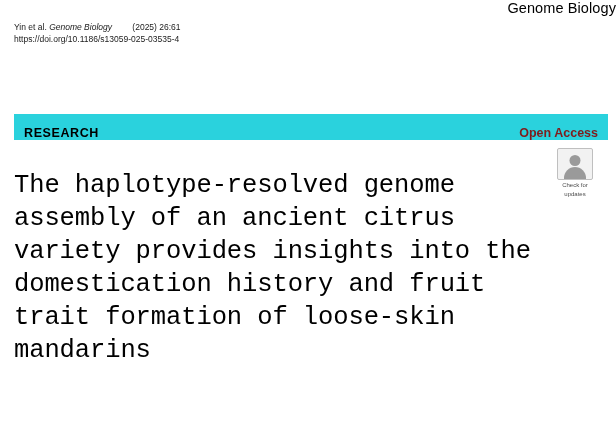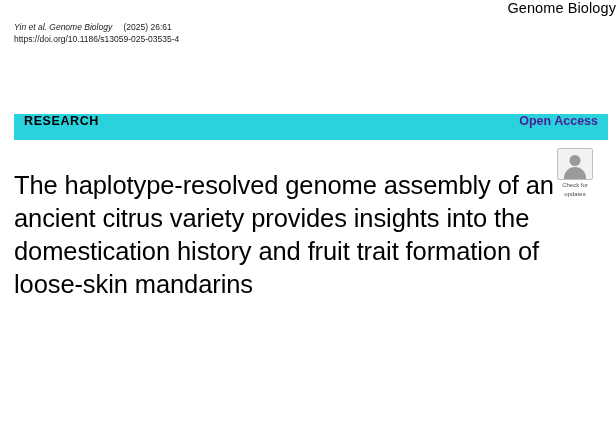--- a/index.html
+++ b/index.html
@@ -32,24 +32,23 @@
   .cite-line1 {
     font-size: 8.5px;
     line-height: 11px;
     color: #1a1a1a;
     white-space: nowrap;
   }
   .cite-line1 .journal {
     font-style: italic;
   }
   .cite-line1 .etal {
-    font-style: italic;
   }
   .cite-line1 .volpages {
-    margin-left: 9px;
+    margin-left: 18px;
   }
   .cite-doi {
     font-size: 8.5px;
     line-height: 12px;
     color: #1a1a1a;
     margin-top: 0;
     white-space: nowrap;
   }
   .journal-name {
     position: absolute;
@@ -63,35 +62,35 @@
 
   
   .banner {
     position: absolute;
     left: 14px;
     right: 8px;
     top: 114px;
     height: 26px;
     background: #2ad2dd;
     display: flex;
-    align-items: flex-start;
+    align-items: flex-end;
     justify-content: space-between;
     padding: 0 10px;
     box-sizing: border-box;
   }
   .banner .research {
     font-size: 12.5px;
     font-weight: bold;
     letter-spacing: 0.6px;
     color: #000000;
   }
   .banner .open-access {
     font-size: 12.5px;
     font-weight: bold;
-    color: #4c1d95;
+    color: #7f1d1d;
   }
 
   
   .updates-badge {
     position: absolute;
     top: 148px;
     right: 12px;
     width: 58px;
     text-align: center;
   }
@@ -136,20 +135,21 @@
   .title {
     position: absolute;
     left: 14px;
     top: 152px;
     width: 540px;
     font-size: 25.5px;
     line-height: 33px;
     font-weight: normal;
     color: #000000;
     letter-spacing: -0.1px;
+    font-family: Liberation Mono, monospace;
   }
 
   
   .authors {
     position: absolute;
     left: 14px;
     top: 362px;
     width: 588px;
     font-size: 11px;
     line-height: 19px;

